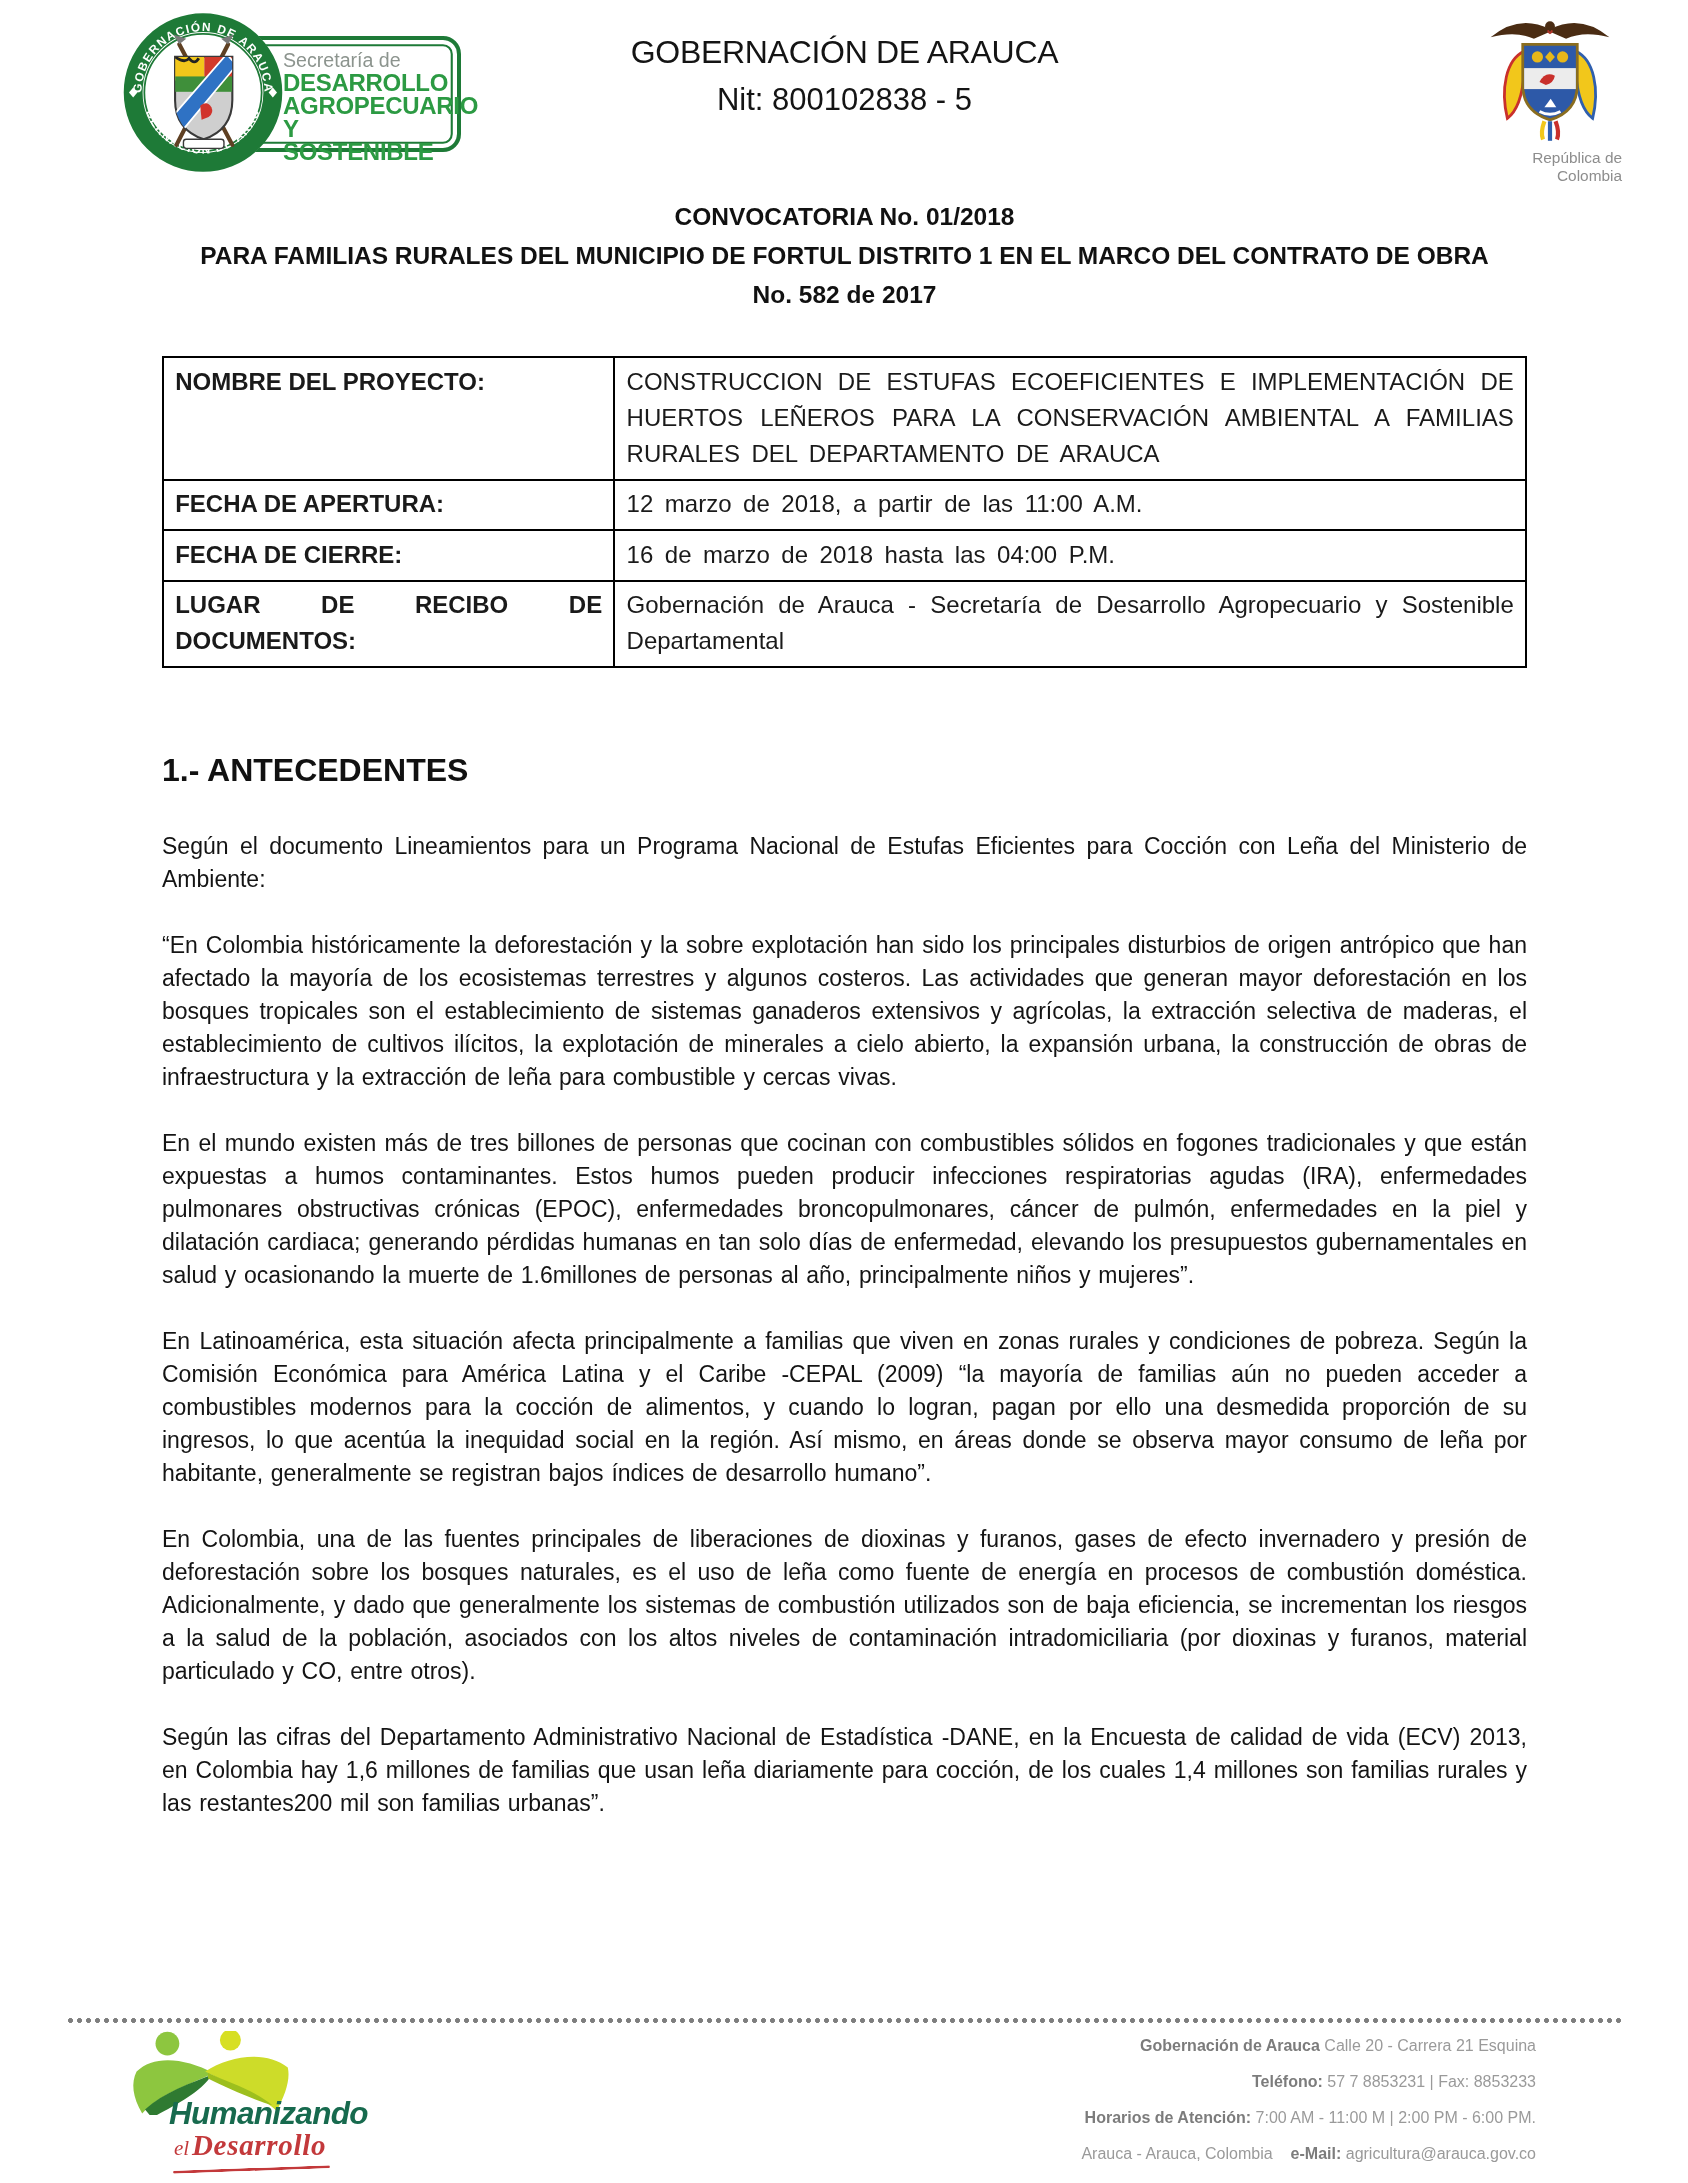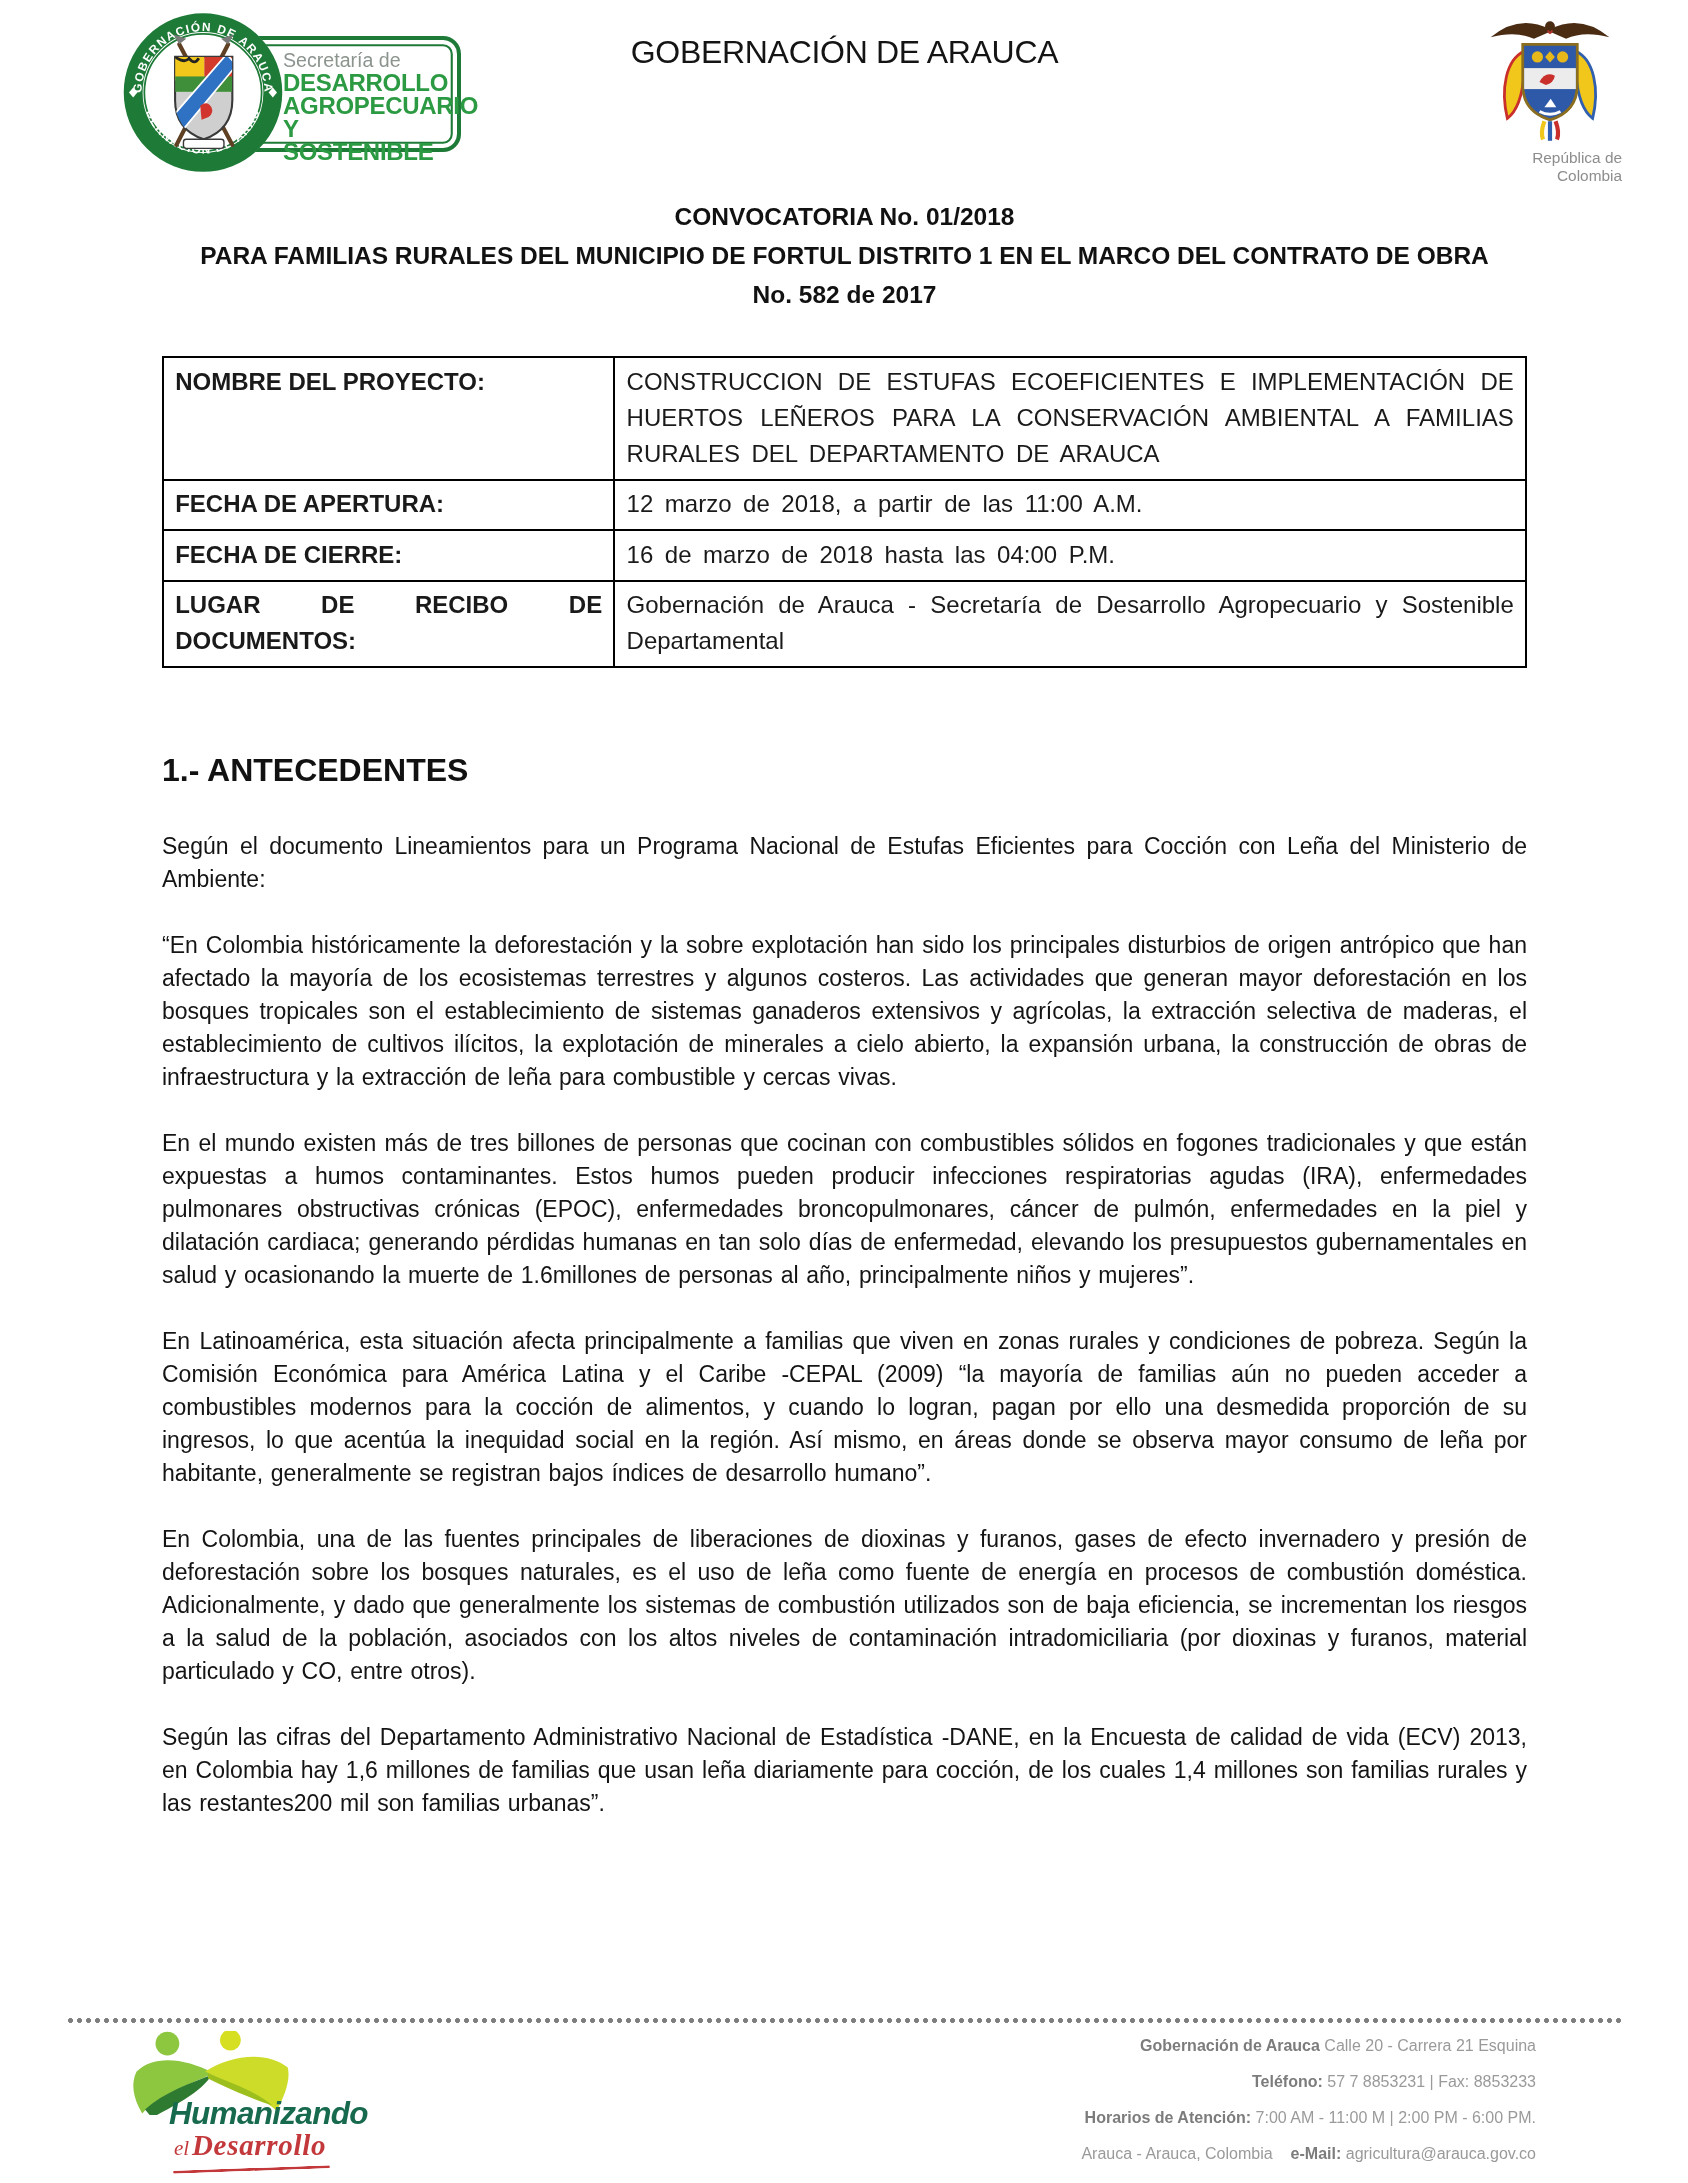--- a/index.html
+++ b/index.html
@@ -126,20 +126,21 @@
         <path d="M 150,66 L 164,82 L 86,176 L 70,158 Z" fill="#2f72c4" stroke="#ffffff" stroke-width="2.5"></path>
         <path d="M 112,140 q 10,-8 16,2 q 4,8 -4,14 l -10,4 z" fill="#d1342c"></path>
         <path d="M 76,70 q 14,10 20,2 q 8,10 14,0" fill="none" stroke="#222" stroke-width="4"></path>
       </g>
       <rect x="88" y="188" width="58" height="13" rx="4" fill="#ffffff" stroke="#3a3a3a" stroke-width="2"></rect>
     </svg>
   </div>
 
   <div class="header-center">
     <div class="org-title">GOBERNACIÓN DE ARAUCA</div>
+    <div class="org-nit">Nit: 800102838 - 5</div>
   </div>
 
   <div class="coat">
     <svg width="144" height="137" viewBox="0 0 206 196">
 
       <path d="M18,42 Q58,8 103,30 Q148,8 188,42 Q152,32 126,44 L103,34 L80,44 Q54,32 18,42 Z" fill="#4a2c13"></path>
       <circle cx="103" cy="26" r="7" fill="#4a2c13"></circle>
       <path d="M100,32 q3,8 6,0" stroke="#b0342a" stroke-width="3" fill="none"></path>
 
       <path d="M66,62 C40,74 32,116 42,158 C58,146 64,120 66,94 Z" fill="#f2c71b" stroke="#c9302c" stroke-width="4"></path>

